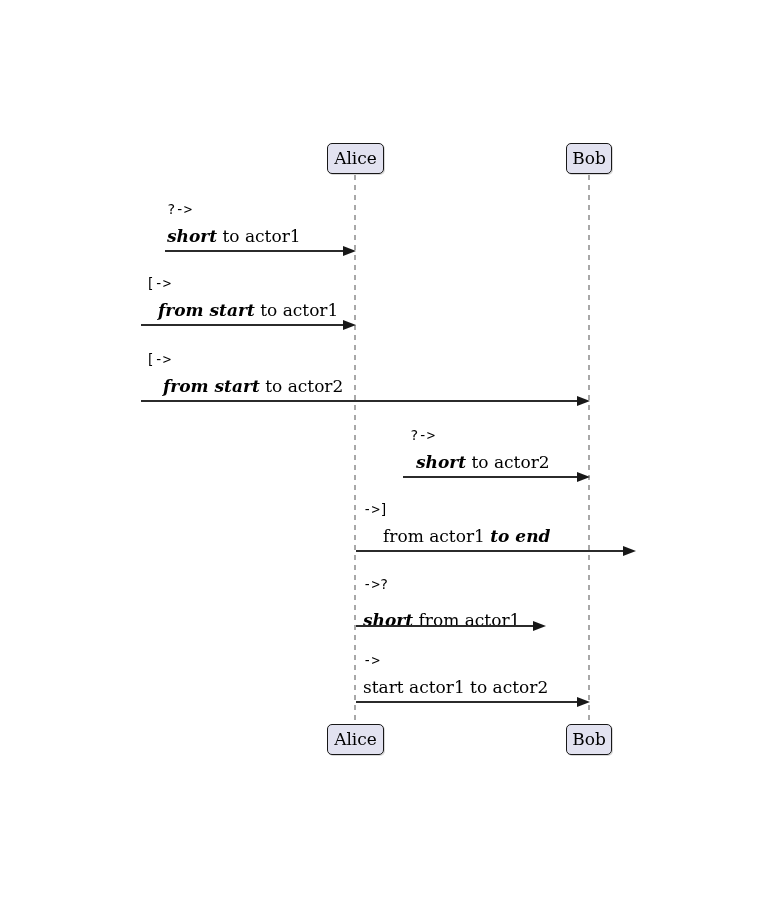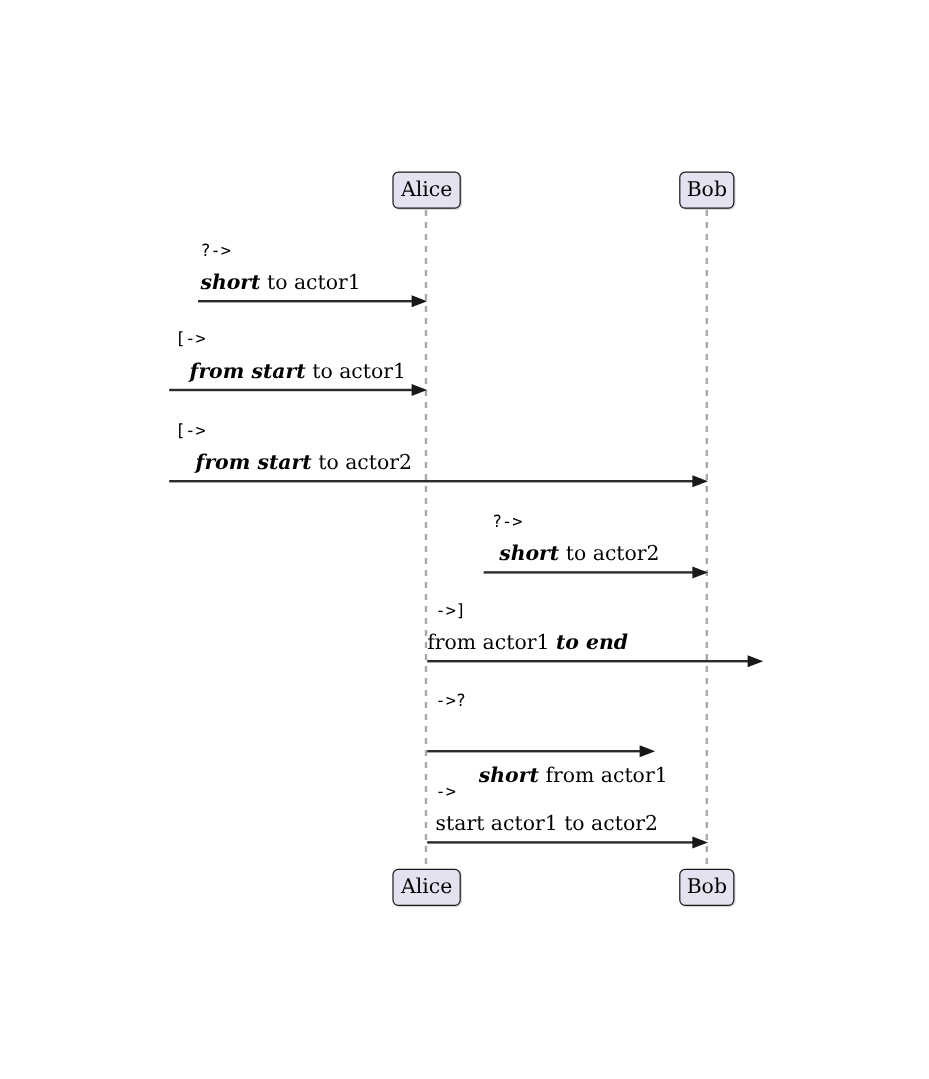--- a/index.html
+++ b/index.html
@@ -93,28 +93,28 @@
 
   <div>
     <div class="msg-op" style="left:410px;top:427px;">?-&gt;</div>
     <div class="msg-text" style="left:416px;top:452px;"><span class="b">short</span><span> to actor2</span></div>
     <div class="arrow-line" style="left:403px;top:476px;width:179px;"></div>
     <div class="arrow-head" style="left:577px;top:472px;"></div>
   </div>
 
   <div>
     <div class="msg-op" style="left:363px;top:501px;">-&gt;]</div>
-    <div class="msg-text" style="left:356px;top:526px;"><span>from actor1 </span><span class="b">to end</span></div>
+    <div class="msg-text" style="left:383px;top:526px;"><span>from actor1 </span><span class="b">to end</span></div>
     <div class="arrow-line" style="left:356px;top:550px;width:272px;"></div>
     <div class="arrow-head" style="left:623px;top:546px;"></div>
   </div>
 
   <div>
     <div class="msg-op" style="left:363px;top:576px;">-&gt;?</div>
-    <div class="msg-text" style="left:363px;top:637px;margin-left:36px;"><span class="b">short</span><span> from actor1</span></div>
+    <div class="msg-text" style="left:363px;top:610px;"><span class="b">short</span><span> from actor1</span></div>
     <div class="arrow-line" style="left:356px;top:625px;width:182px;"></div>
     <div class="arrow-head" style="left:533px;top:621px;"></div>
   </div>
 
   <div>
     <div class="msg-op" style="left:363px;top:652px;">-&gt;</div>
     <div class="msg-text" style="left:363px;top:677px;"><span>start actor1 to actor2</span></div>
     <div class="arrow-line" style="left:356px;top:701px;width:226px;"></div>
     <div class="arrow-head" style="left:577px;top:697px;"></div>
   </div>

